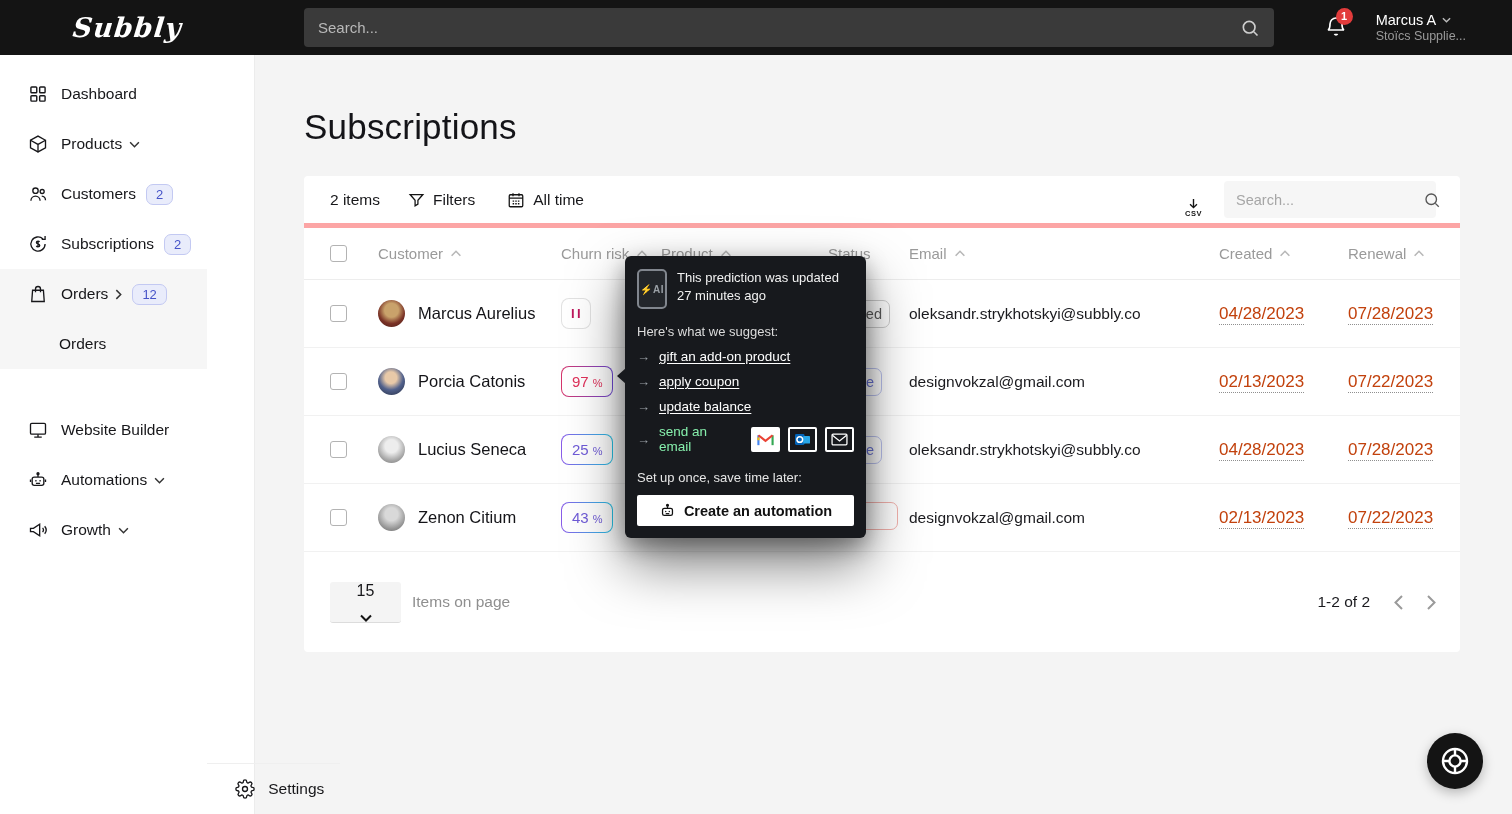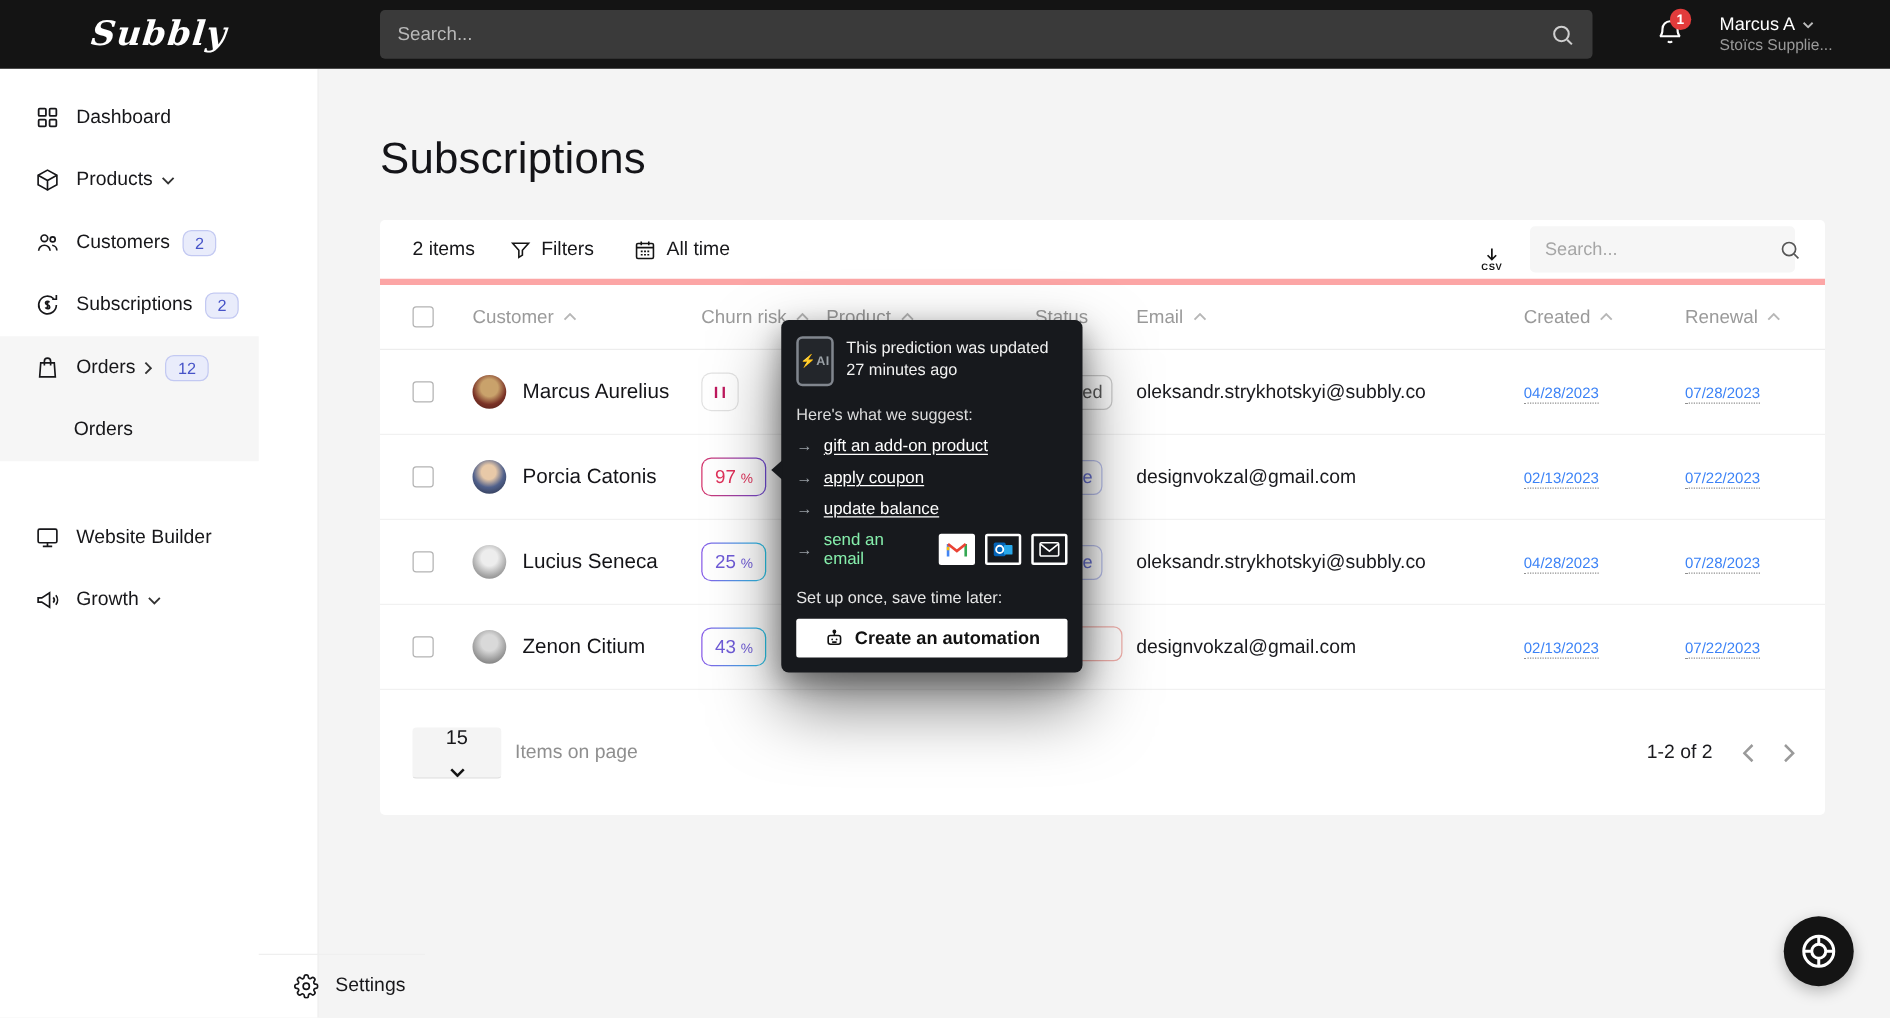--- a/index.html
+++ b/index.html
@@ -94,21 +94,21 @@
 
   .prod { font-size:16px; padding-left:16px; color:#1a1a1e; }
 
   .status { height:28px; border-radius:7px; display:inline-flex; align-items:center;
     justify-content:flex-end; padding-right:7px; font-size:14.5px; }
   .status--paused    { width:74px; border:1px solid #cdcdcd; color:#5a5a5a; }
   .status--active    { width:66px; border:1px solid #bcc3f0; color:#6a74d8; }
   .status--cancelled { width:82px; border:1px solid #f2b1ac; color:#d9534f; }
 
   .email { font-size:15.5px; color:#1a1a1e; }
-  .datecell a { color:#3b82f6; text-decoration:none; font-size:12px;
+  .datecell a { color:#c2410c; text-decoration:none; font-size:17px;
     border-bottom:1px dotted #8f8f8f; padding-bottom:1px; cursor:pointer; }
 
   
   .tfoot { height:100px; display:flex; align-items:center; padding:0 24px 0 26px; }
   .page-size { width:71px; height:41px; background:#f4f4f4; border-radius:3px;
     border-bottom:1px solid #dcdcdc; display:flex; align-items:center;
     justify-content:space-between; gap:13px; font-size:16px; cursor:pointer;flex-direction:column; }
   .ips { margin-left:11px; color:#8f8f8f; font-size:15.5px; }
   .foot-right { margin-left:auto; display:flex; align-items:center; gap:24px; }
   .range { font-size:15.5px; color:#1a1a1e; }
@@ -260,20 +260,38 @@
           <svg width="20" height="20" viewBox="0 0 24 24" fill="none" stroke="#17171a" stroke-width="1.6">
             <rect x="3" y="4" width="18" height="13" rx="1.5"></rect>
             <path d="M12 17v3.5M7.5 20.5h9"></path>
           </svg>
         </span>
         <span class="lbl">Website Builder</span>
       </div>
       <div class="side-item">
         <span class="icon">
           <svg width="20" height="20" viewBox="0 0 24 24" fill="none" stroke="#17171a" stroke-width="1.6">
+            <rect x="5" y="8.5" width="14" height="10" rx="2.5"></rect>
+            <path d="M12 8.5V5.8"></path>
+            <circle cx="12" cy="4.4" r="1.2" fill="#17171a"></circle>
+            <circle cx="9.5" cy="13" r="1" fill="#17171a" stroke="none"></circle>
+            <circle cx="14.5" cy="13" r="1" fill="#17171a" stroke="none"></circle>
+            <path d="M9.5 16h5M3 11.5v3M21 11.5v3"></path>
+          </svg>
+        </span>
+        <span class="lbl">Automations</span>
+        <span class="chev icon">
+          <svg width="11" height="7" viewBox="0 0 12 8" fill="none" stroke="#333" stroke-width="1.7">
+            <path d="M1 1.5l5 5 5-5"></path>
+          </svg>
+        </span>
+      </div>
+      <div class="side-item">
+        <span class="icon">
+          <svg width="20" height="20" viewBox="0 0 24 24" fill="none" stroke="#17171a" stroke-width="1.6">
             <path d="M3 10v4h3.5l7.5 5V5l-7.5 5z"></path>
             <path d="M17.5 9.5a3.8 3.8 0 0 1 0 5M20 7.5a7 7 0 0 1 0 9"></path>
           </svg>
         </span>
         <span class="lbl">Growth</span>
         <span class="chev icon">
           <svg width="11" height="7" viewBox="0 0 12 8" fill="none" stroke="#333" stroke-width="1.7">
             <path d="M1 1.5l5 5 5-5"></path>
           </svg>
         </span>

